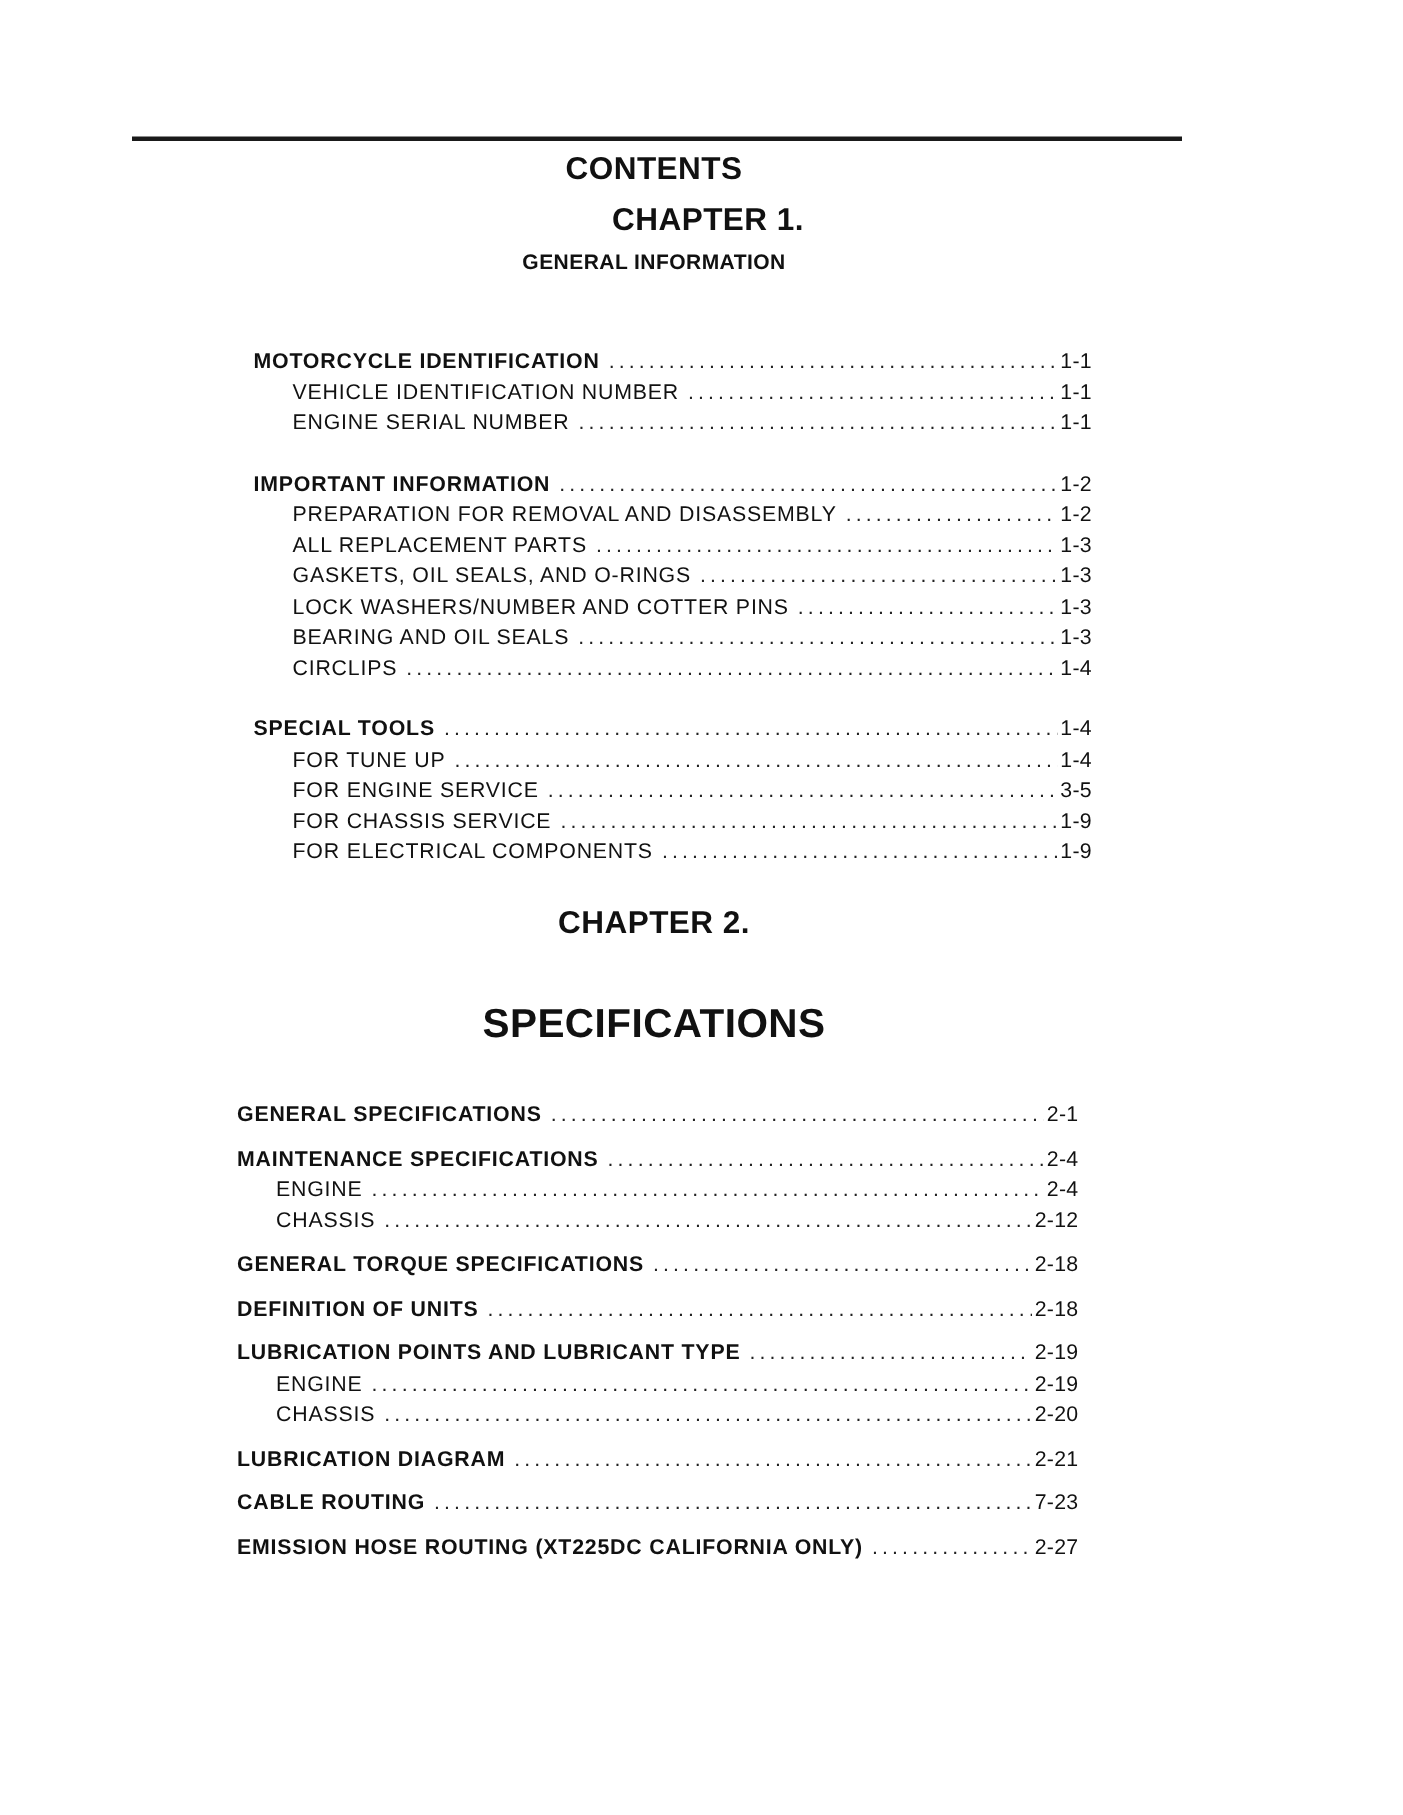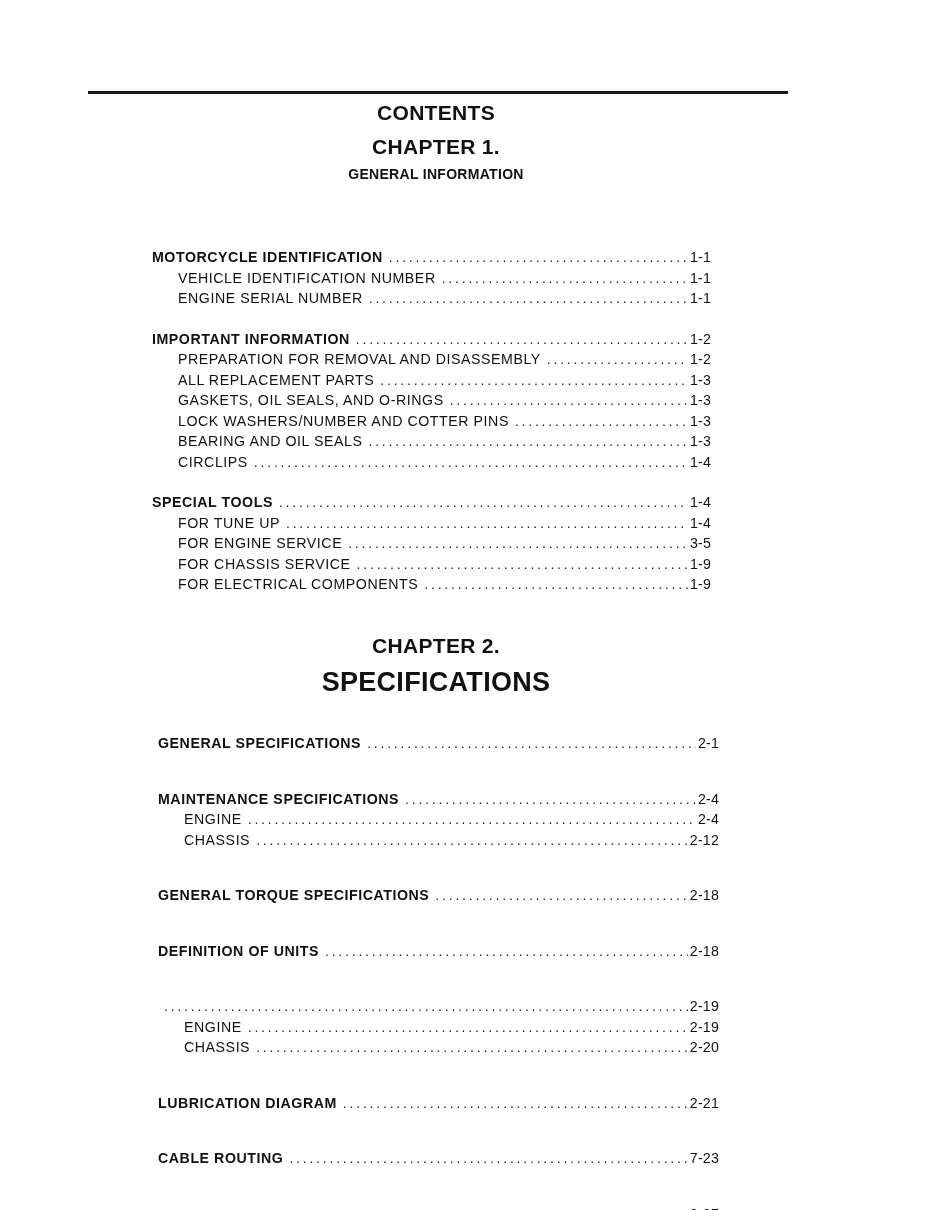--- a/index.html
+++ b/index.html
@@ -25,29 +25,29 @@
   }
   .heading {
     position: absolute;
     left: 0;
     width: 872px;
     text-align: center;
     font-weight: bold;
     white-space: nowrap;
   }
   .h-contents { top: 101px; font-size: 21px; letter-spacing: 0.3px; }
-  .h-ch1 { top: 135px; font-size: 21px; letter-spacing: 0.3px; }
+  .h-ch1 { top: 135px; font-size: 21px; letter-spacing: 0.3px; padding-left: 36px; }
   .h-ch1-title { top: 166px; font-size: 14px; letter-spacing: 0.3px; }
-  .h-ch2 { top: 634px; font-size: 21px; letter-spacing: 0.3px; }
+  .h-ch2 { top: 604px; font-size: 21px; letter-spacing: 0.3px; }
   .h-ch2-title { top: 667px; font-size: 27px; letter-spacing: 0.3px; }
 
   .toc {
     position: absolute;
   }
-  .toc-ch1 { left: 152px; top: 231px; width: 559px; margin-top: 16px; }
+  .toc-ch1 { left: 169px; top: 231px; width: 559px; }
   .toc-ch2 { left: 158px; top: 733px; width: 561px; }
 
   .section { margin: 0; }
   .row {
     display: flex;
     align-items: baseline;
     height: 20.5px;
     font-size: 14.2px;
     line-height: 20.5px;
     letter-spacing: 0.55px;
@@ -68,21 +68,21 @@
     content: ". . . . . . . . . . . . . . . . . . . . . . . . . . . . . . . . . . . . . . . . . . . . . . . . . . . . . . . . . . . . . . . . . . . . . . . . . . . . . . . . . . . . . . . . . . . . . . . . . . . . . . . . . . . .";
     letter-spacing: -0.6px;
     white-space: nowrap;
   }
   .row .page {
     flex: 0 0 auto;
     font-weight: normal;
     letter-spacing: 0.2px;
   }
   .toc-ch1 .section + .section { margin-top: 20px; }
-  .toc-ch2 .section + .section { margin-top: 35px; }
+  .toc-ch2 .section + .section { margin-top: 9px; }
 </style>
 </head>
 <body>
 
 <div class="top-rule"></div>
 
 <div class="heading h-contents">CONTENTS</div>
 <div class="heading h-ch1">CHAPTER 1.</div>
 <div class="heading h-ch1-title">GENERAL INFORMATION</div>
 
@@ -207,20 +207,21 @@
     </div>
     <div class="section">
       <div class="row level-0">
         <span class="label">DEFINITION OF UNITS</span>
         <span class="leader"></span>
         <span class="page">2-18</span>
       </div>
     </div>
     <div class="section">
       <div class="row level-0">
+        <span class="label">LUBRICATION POINTS AND LUBRICANT TYPE</span>
         <span class="leader"></span>
         <span class="page">2-19</span>
       </div>
       <div class="row level-1">
         <span class="label">ENGINE</span>
         <span class="leader"></span>
         <span class="page">2-19</span>
       </div>
       <div class="row level-1">
         <span class="label">CHASSIS</span>
@@ -237,17 +238,18 @@
     </div>
     <div class="section">
       <div class="row level-0">
         <span class="label">CABLE ROUTING</span>
         <span class="leader"></span>
         <span class="page">7-23</span>
       </div>
     </div>
     <div class="section">
       <div class="row level-0">
+        <span class="label">EMISSION HOSE ROUTING (XT225DC CALIFORNIA ONLY)</span>
         <span class="leader"></span>
         <span class="page">2-27</span>
       </div>
     </div>
   </div>
 
 </body></html>

